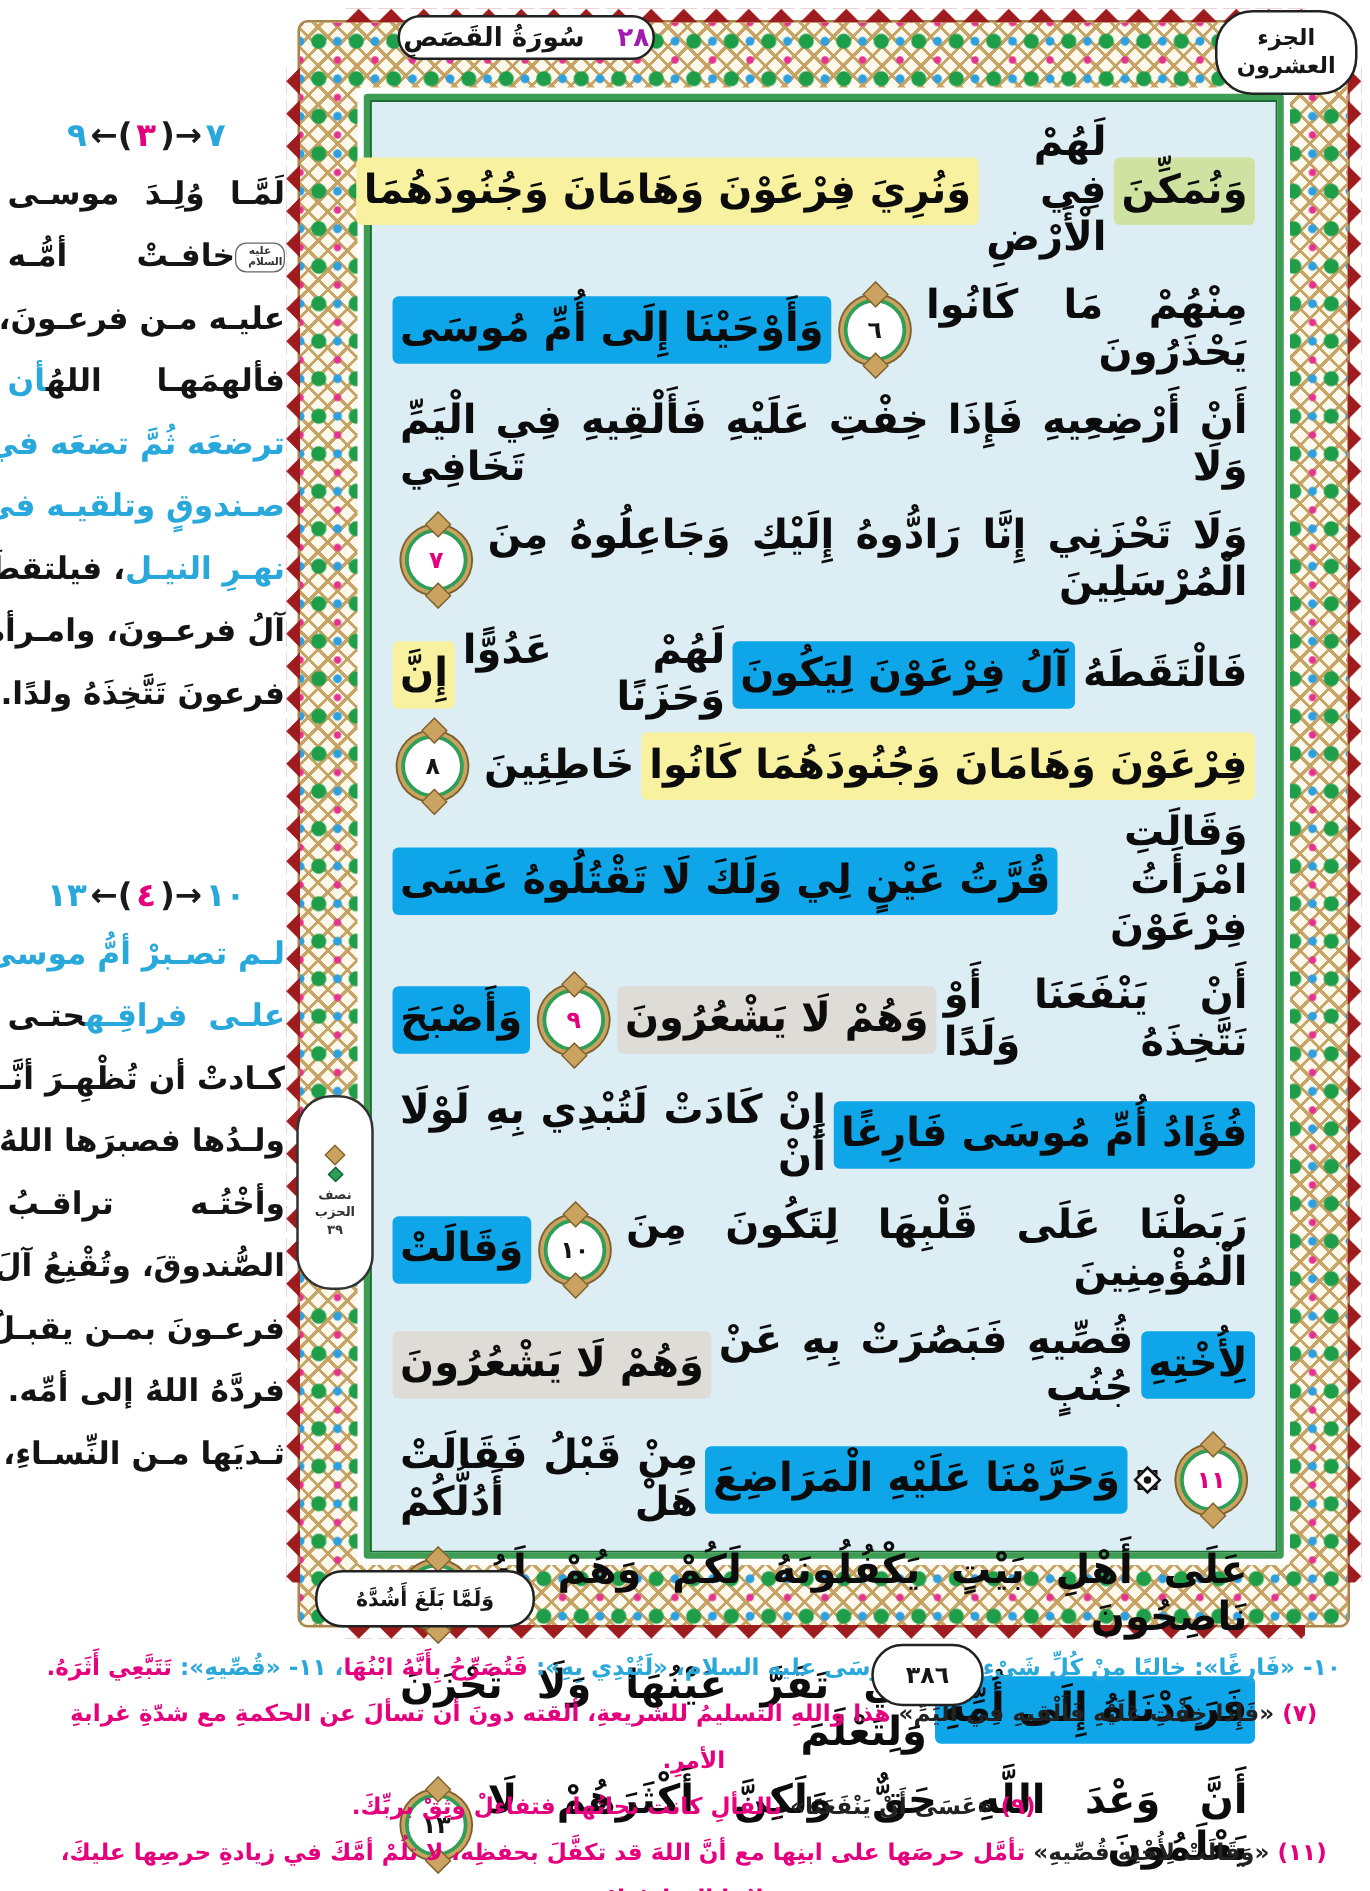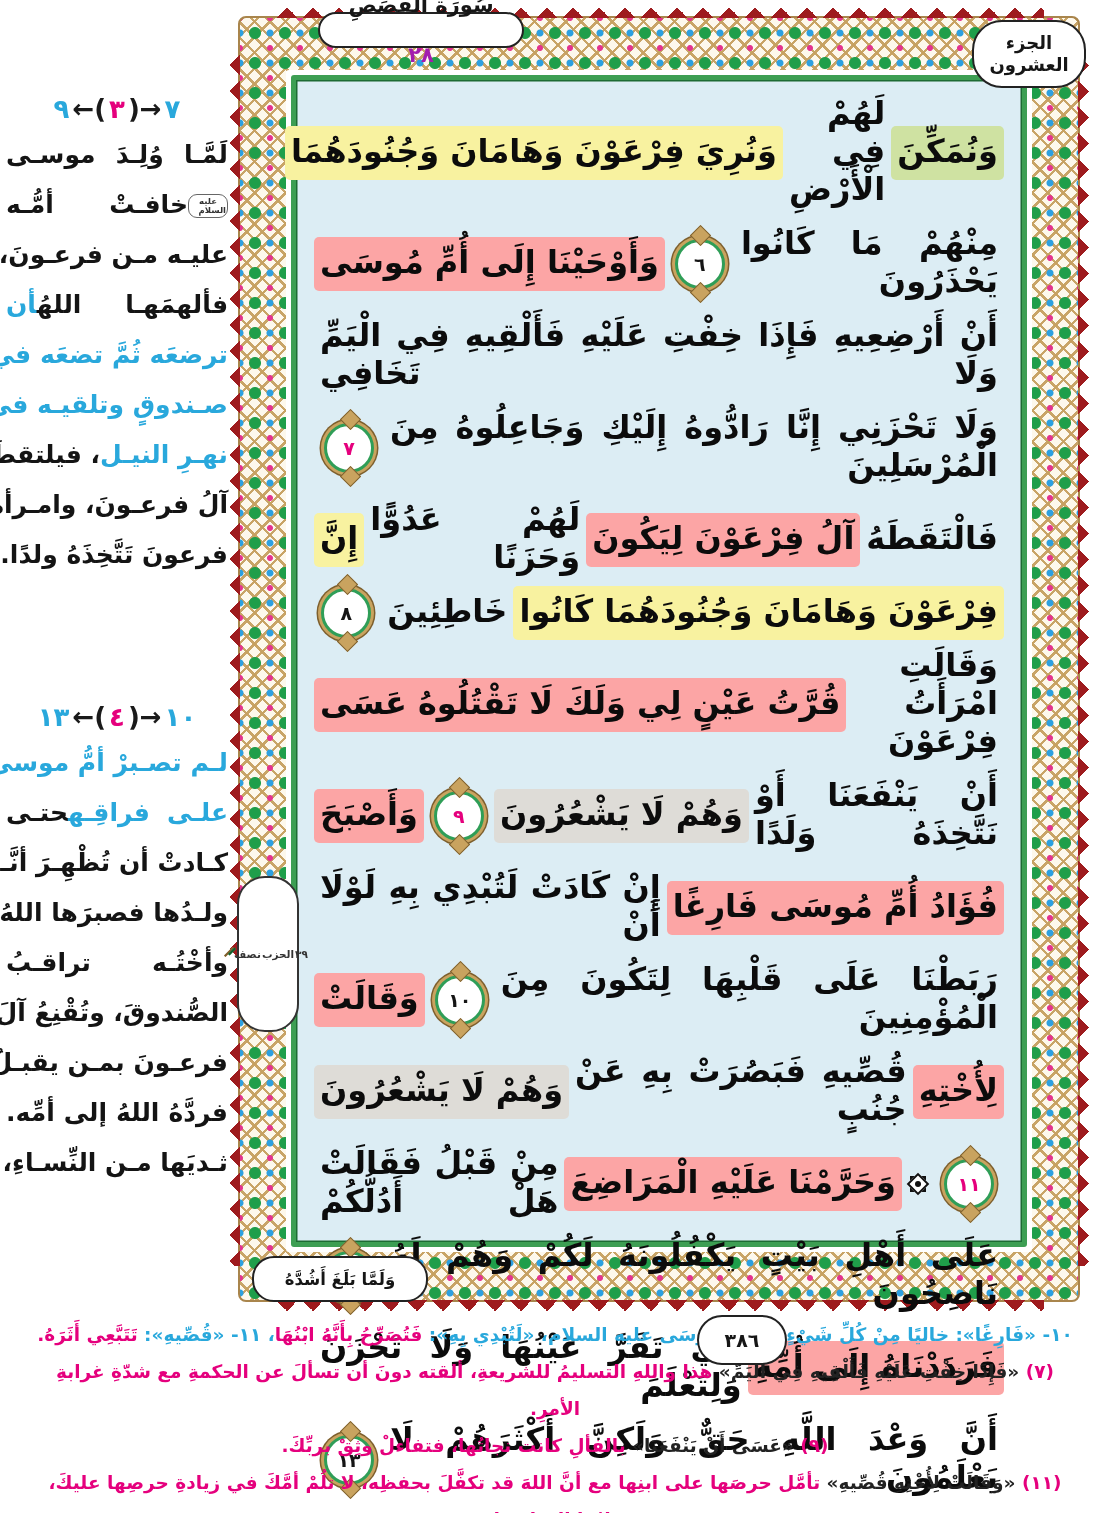--- a/index.html
+++ b/index.html
@@ -31,49 +31,49 @@
   .inner{position:absolute;left:46px;right:46px;top:52px;bottom:48px;background:#fff;padding:5px;box-sizing:border-box;border-radius:3px;}
   .bluebox{height:100%;box-sizing:border-box;background:#dcedf4;border:5px solid #3d9e53;box-shadow:0 0 0 1.5px #1d6b33 inset;border-radius:3px;padding:8px 12px;}
 
   
   #qlines{display:flex;flex-direction:column;justify-content:space-between;height:100%;direction:rtl;}
   .qline{flex:1;display:flex;align-items:center;justify-content:space-between;direction:rtl;
     font-weight:700;font-size:32px;color:#0c0c0c;padding:0 6px;}
   .seg{white-space:nowrap;padding:6px 6px 10px;border-radius:5px;}
   .seg.grow{flex:1 1 auto;text-align:justify;text-align-last:justify;white-space:normal;}
   .h-yellow{background:#f8f2a0;}
-  .h-pink{background:#fca5a5;}
+  .h-pink{background:#0ea5e9;}
   .h-green{background:#cfe2a2;}
   .h-gray{background:#dedcd7;}
 
   .medallion{position:relative;display:inline-flex;align-items:center;justify-content:center;
     width:44px;height:44px;background:#fff;border:3px solid #2f9e57;border-radius:50%;
     box-shadow:0 0 0 3px #c9a35f,0 0 0 4.5px #7d5f2d;flex:0 0 auto;margin:0 10px;}
   .medallion b{font-size:19px;color:#151515;line-height:1;}
   .medallion b.mag{color:#e5007d;}
   .mdia{position:absolute;left:50%;width:13px;height:13px;margin-left:-6.5px;background:#c9a35f;
     border:1.5px solid #7d5f2d;transform:rotate(45deg);}
   .mtop{top:-14px;} .mbot{bottom:-14px;}
 
   .hizbstar{position:relative;display:inline-block;width:24px;height:24px;flex:0 0 auto;margin:0 4px;}
   .hizbstar::before,.hizbstar::after{content:"";position:absolute;inset:4px;border:2px solid #111;background:#fff;}
   .hizbstar::after{transform:rotate(45deg);}
   .hizbstar i{position:absolute;inset:9px;background:#111;border-radius:50%;z-index:2;}
 
   
   .cartouche{position:absolute;background:#fff;border:2px solid #222;display:flex;align-items:center;justify-content:center;
     box-sizing:border-box;z-index:5;font-weight:700;color:#161616;}
-  .surah-cart{left:318px;top:12px;width:206px;height:36px;border-radius:26px;gap:26px;direction:ltr;font-size:21px;flex-direction:column;}
+  .surah-cart{left:318px;top:12px;width:206px;height:36px;border-radius:26px;gap:26px;direction:ltr;font-size:21px;}
   .surah-cart .num{color:#a21caf;font-size:21px;}
-  .juz-cart{left:972px;top:20px;width:114px;height:68px;border-radius:30px;font-size:18px;text-align:center;line-height:1.25;direction:rtl;padding:16px;}
+  .juz-cart{left:972px;top:8px;width:114px;height:68px;border-radius:30px;font-size:18px;text-align:center;line-height:1.25;direction:rtl;padding:16px;}
   .catchword-cart{left:252px;top:1256px;width:176px;height:46px;border-radius:22px;font-size:16.5px;direction:rtl;}
   .pagenum-cart{left:697px;top:1315px;width:90px;height:50px;border-radius:25px;font-size:19px;}
 
   .hizb-cap{position:absolute;left:237px;top:876px;width:58px;height:152px;background:#fff;border:2px solid #333;
-    border-radius:28px;z-index:6;display:flex;align-items:center;justify-content:center;gap:1px;
+    border-radius:28px;z-index:6;display:flex;flex-direction:column;align-items:center;justify-content:center;gap:1px;
     font-weight:700;color:#333;}
   .hizb-cap .fin{width:10px;height:10px;background:#c9a35f;border:1px solid #7d5f2d;transform:rotate(45deg);margin-bottom:4px;}
   .hizb-cap .fin2{width:7px;height:7px;background:#2f9e57;border:1px solid #145c2e;transform:rotate(45deg);margin-bottom:5px;}
   .hizb-cap div{font-size:10.5px;line-height:13px;}
 
   
   .sidebar{position:absolute;left:6px;top:0;width:222px;height:1300px;direction:rtl;}
   .sb-head{display:flex;direction:ltr;justify-content:center;align-items:center;gap:3px;
     font-size:26px;font-weight:700;color:#1a1a1a;margin-top:88px;height:42px;}
   .sb-head.gap{margin-top:116px;}

